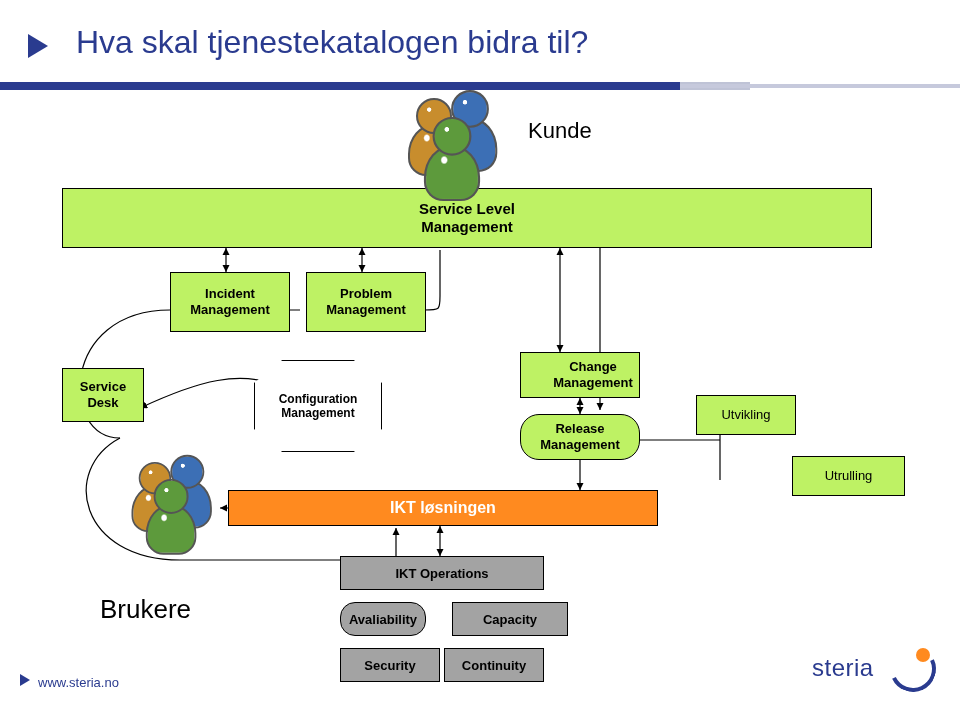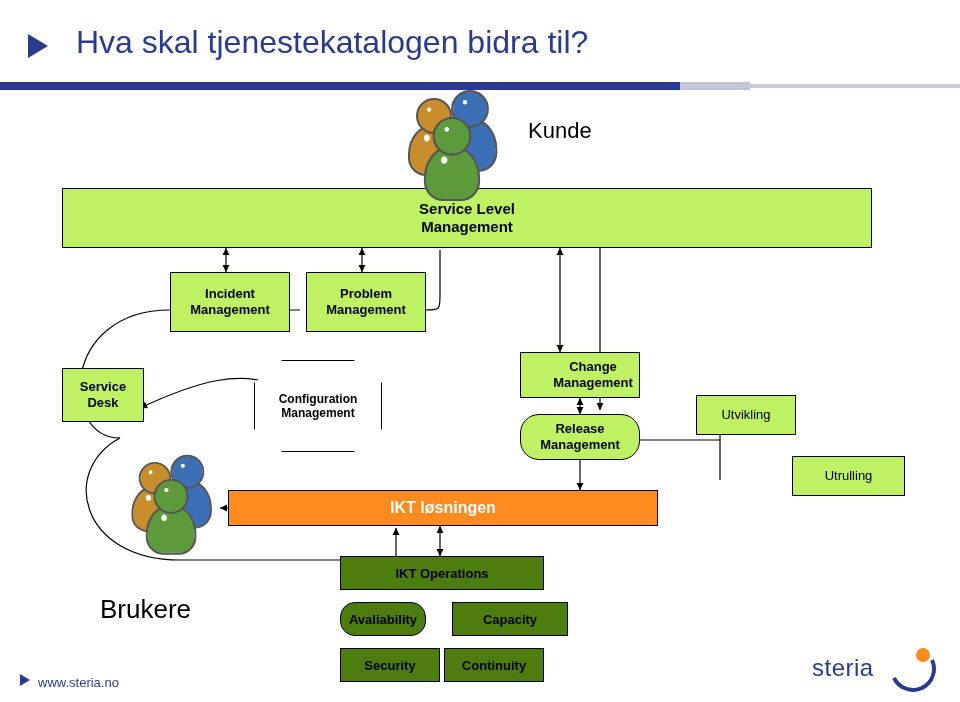--- a/index.html
+++ b/index.html
@@ -77,21 +77,21 @@
   .ikt-bar {
     position: absolute;
     left: 228px; top: 490px; width: 430px; height: 36px;
     background: #ff8a1f; border: 1.5px solid #000;
     color: #fff; font-weight: bold; font-size: 16px;
     display:flex; align-items:center; justify-content:center;
   }
 
   
   .ops-box {
-    position:absolute; border:1.5px solid #000; background:#4d7c0f;
+    position:absolute; border:1.5px solid #000; background:#a3a3a3;
     display:flex; align-items:center; justify-content:center;
     font-weight:bold; font-size:13px;
   }
 
   
   .label {
     position:absolute; font-size:22px; color:#000;
   }
 
   

